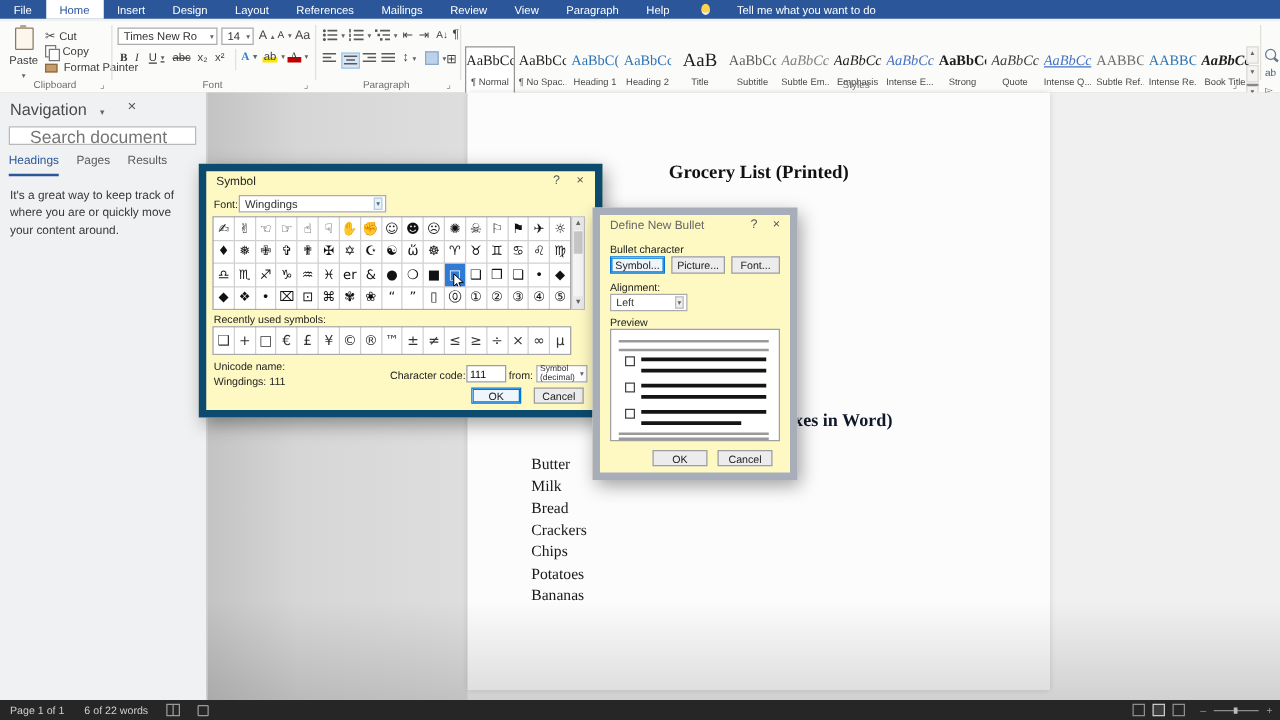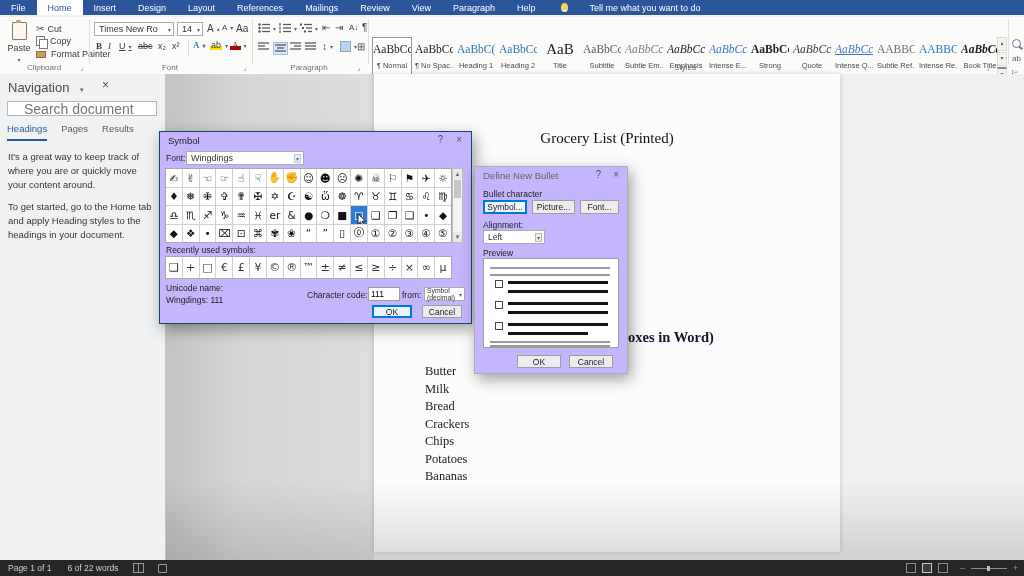--- a/index.html
+++ b/index.html
@@ -66,37 +66,37 @@
   .navtab{font-size:9.5px;color:#5a5a5a;padding-bottom:5px;border-bottom:2px solid transparent}
   .navtab.active{color:#2b579a;border-bottom-color:#2b579a}
   #nav-paras{position:absolute;left:8px;top:76px;width:146px;font-size:9.5px;color:#373737;line-height:1.45}
   #nav-paras p{margin:0 0 9px 0}
   
   #canvas-left{left:166px;top:74px;width:208px;height:486px;background:linear-gradient(90deg,#c3c3c3,#d6d6d6 35%,#dedede)}
   #canvas-right{left:840px;top:74px;width:184px;height:486px;background:#f0f0f0}
   #canvas-fade{left:166px;top:480px;width:858px;height:80px;background:linear-gradient(180deg,rgba(0,0,0,0),rgba(0,0,0,0.13))}
   #page{left:374px;top:74px;width:466px;height:478px;background:#fcfcfc;box-shadow:0 0 5px rgba(0,0,0,0.18)}
   #doc-heading{position:absolute;left:0;top:56px;width:100%;text-align:center;
-     font-family:"Liberation Serif",serif;font-weight:normal;font-size:15px;color:#111}
+     font-family:"Liberation Serif",serif;font-weight:bold;font-size:15px;color:#111}
   #doc-heading2{position:absolute;left:254px;top:255px;font-family:"Liberation Serif",serif;font-weight:bold;font-size:14.5px;color:#0f172a;white-space:nowrap}
   #doc-list{position:absolute;left:51px;top:290px;font-family:"Liberation Serif",serif;font-size:12.5px;color:#1a1a1a}
   #doc-list div{height:17.5px}
   
   #statusbar{left:0;top:560px;width:1024px;height:16px;background:#262626;color:#cfcfcf;font-size:8.5px;display:flex;align-items:center}
   #statusbar .sseg{margin-left:8px}
   .sbico{width:9px;height:8px;border:1px solid #9a9a9a;margin-left:14px;position:relative}
   .sbico:after{content:"";position:absolute;left:4px;top:0;width:1px;height:8px;background:#9a9a9a}
   .sbico2{width:7px;height:7px;border:1px solid #9a9a9a;border-radius:1px;margin-left:14px}
   .viewico{width:8px;height:8px;border:1px solid #8d8d8d;margin-left:6px}
   .viewico.on{border-color:#c9c9c9;background:#3d3d3d}
   #zoomctl{display:flex;align-items:center;margin-left:12px;margin-right:6px;color:#9a9a9a}
   #zoomtrack{width:36px;height:1px;background:#8d8d8d;margin:0 6px;position:relative}
   #zoomthumb{position:absolute;left:16px;top:-2px;width:3px;height:5px;background:#bdbdbd}
   
-  .dialog{position:absolute;background:#c4b5fd;border:1px solid #0c4a6e;box-shadow:3px 5px 14px rgba(0,0,0,0.38)}
+  .dialog{position:absolute;background:#fef9c3;border:6px solid #0c4a6e;box-shadow:3px 5px 14px rgba(0,0,0,0.38)}
   .dlg-title{position:absolute;left:8px;top:3px;font-size:9.5px;color:#222}
   .dlg-help,.dlg-close{position:absolute;top:2px;font-size:10px;color:#555}
   .btn{position:absolute;background:#ececec;border:1px solid #9e9e9e;font-size:8.5px;color:#222;
        display:flex;align-items:center;justify-content:center;box-sizing:border-box}
   .btn.default{border:1px solid #0078d7;box-shadow:0 0 0 1px #0078d7 inset;background:#eef5fc}
   
   #symbol-dlg{left:159px;top:131px;width:311px;height:191px}
   #sym-font-combo{left:26px;top:19px;width:118px}
   #symbol-grid{position:absolute;left:5px;top:36px;width:285px;height:73px;display:grid;
      grid-template-columns:repeat(17,1fr);grid-auto-rows:1fr;gap:1px;background:#d0d0d0;border:1px solid #a8a8a8}
@@ -414,21 +414,20 @@
     <span class="mag" style="margin-right:3px;transform:scale(0.9)"></span>
     <span class="caret" style="margin-right:4px">▾</span>
   </div>
   <div id="nav-tabs">
       <div class="navtab active">Headings</div>
       <div class="navtab">Pages</div>
       <div class="navtab">Results</div>
     </div>
   <div id="nav-paras">
       <p>It's a great way to keep track of where you are or quickly move your content around.</p>
-      <p>To get started, go to the Home tab and apply Heading styles to the headings in your document.</p>
     </div>
 </div>
 
 <div id="canvas-left" class="abs"></div>
 <div id="canvas-right" class="abs"></div>
 <div id="page" class="abs">
   <div id="doc-heading">Grocery List (Printed)</div>
   <div id="doc-heading2">oxes in Word)</div>
   <div id="doc-list">
       <div>Butter</div>

